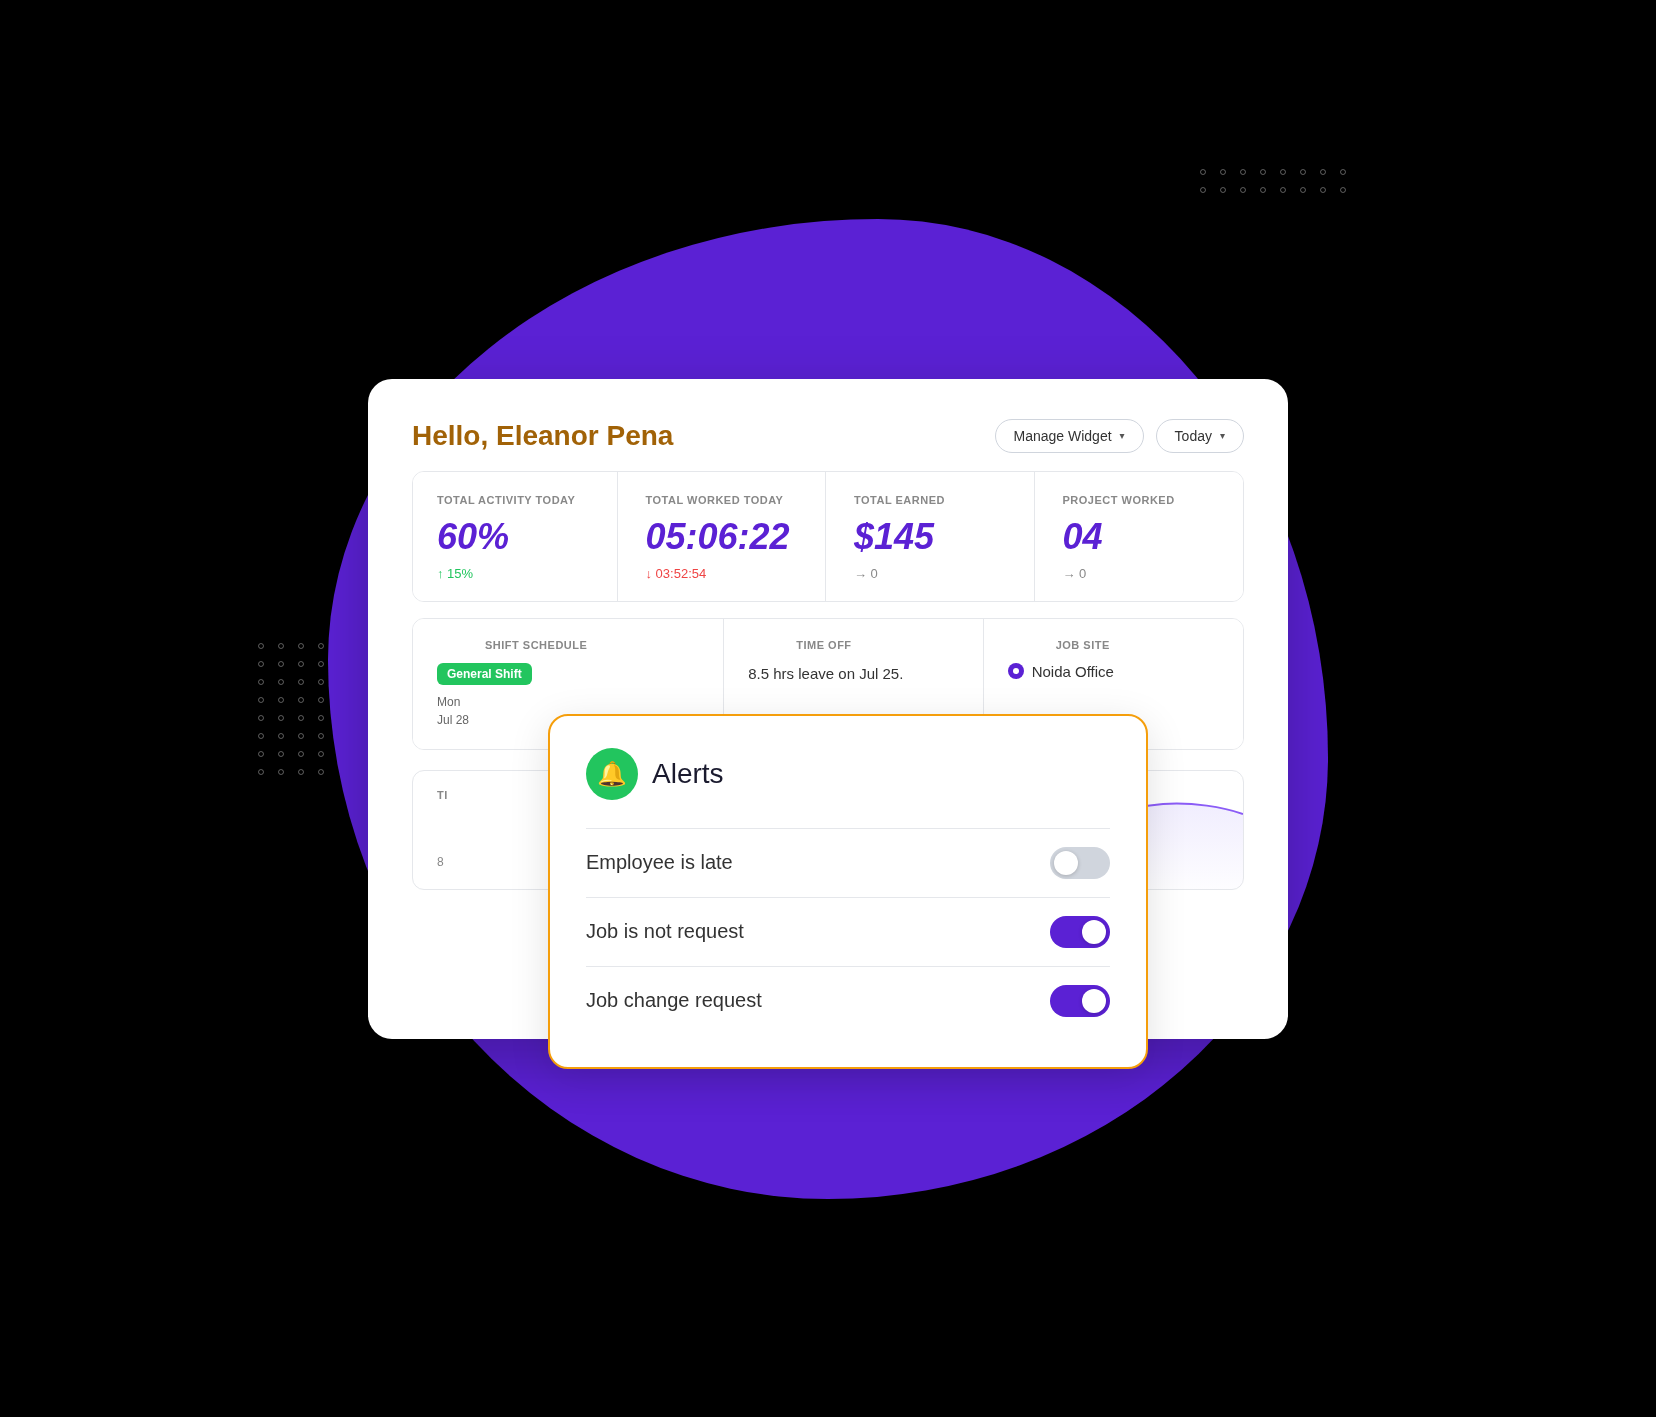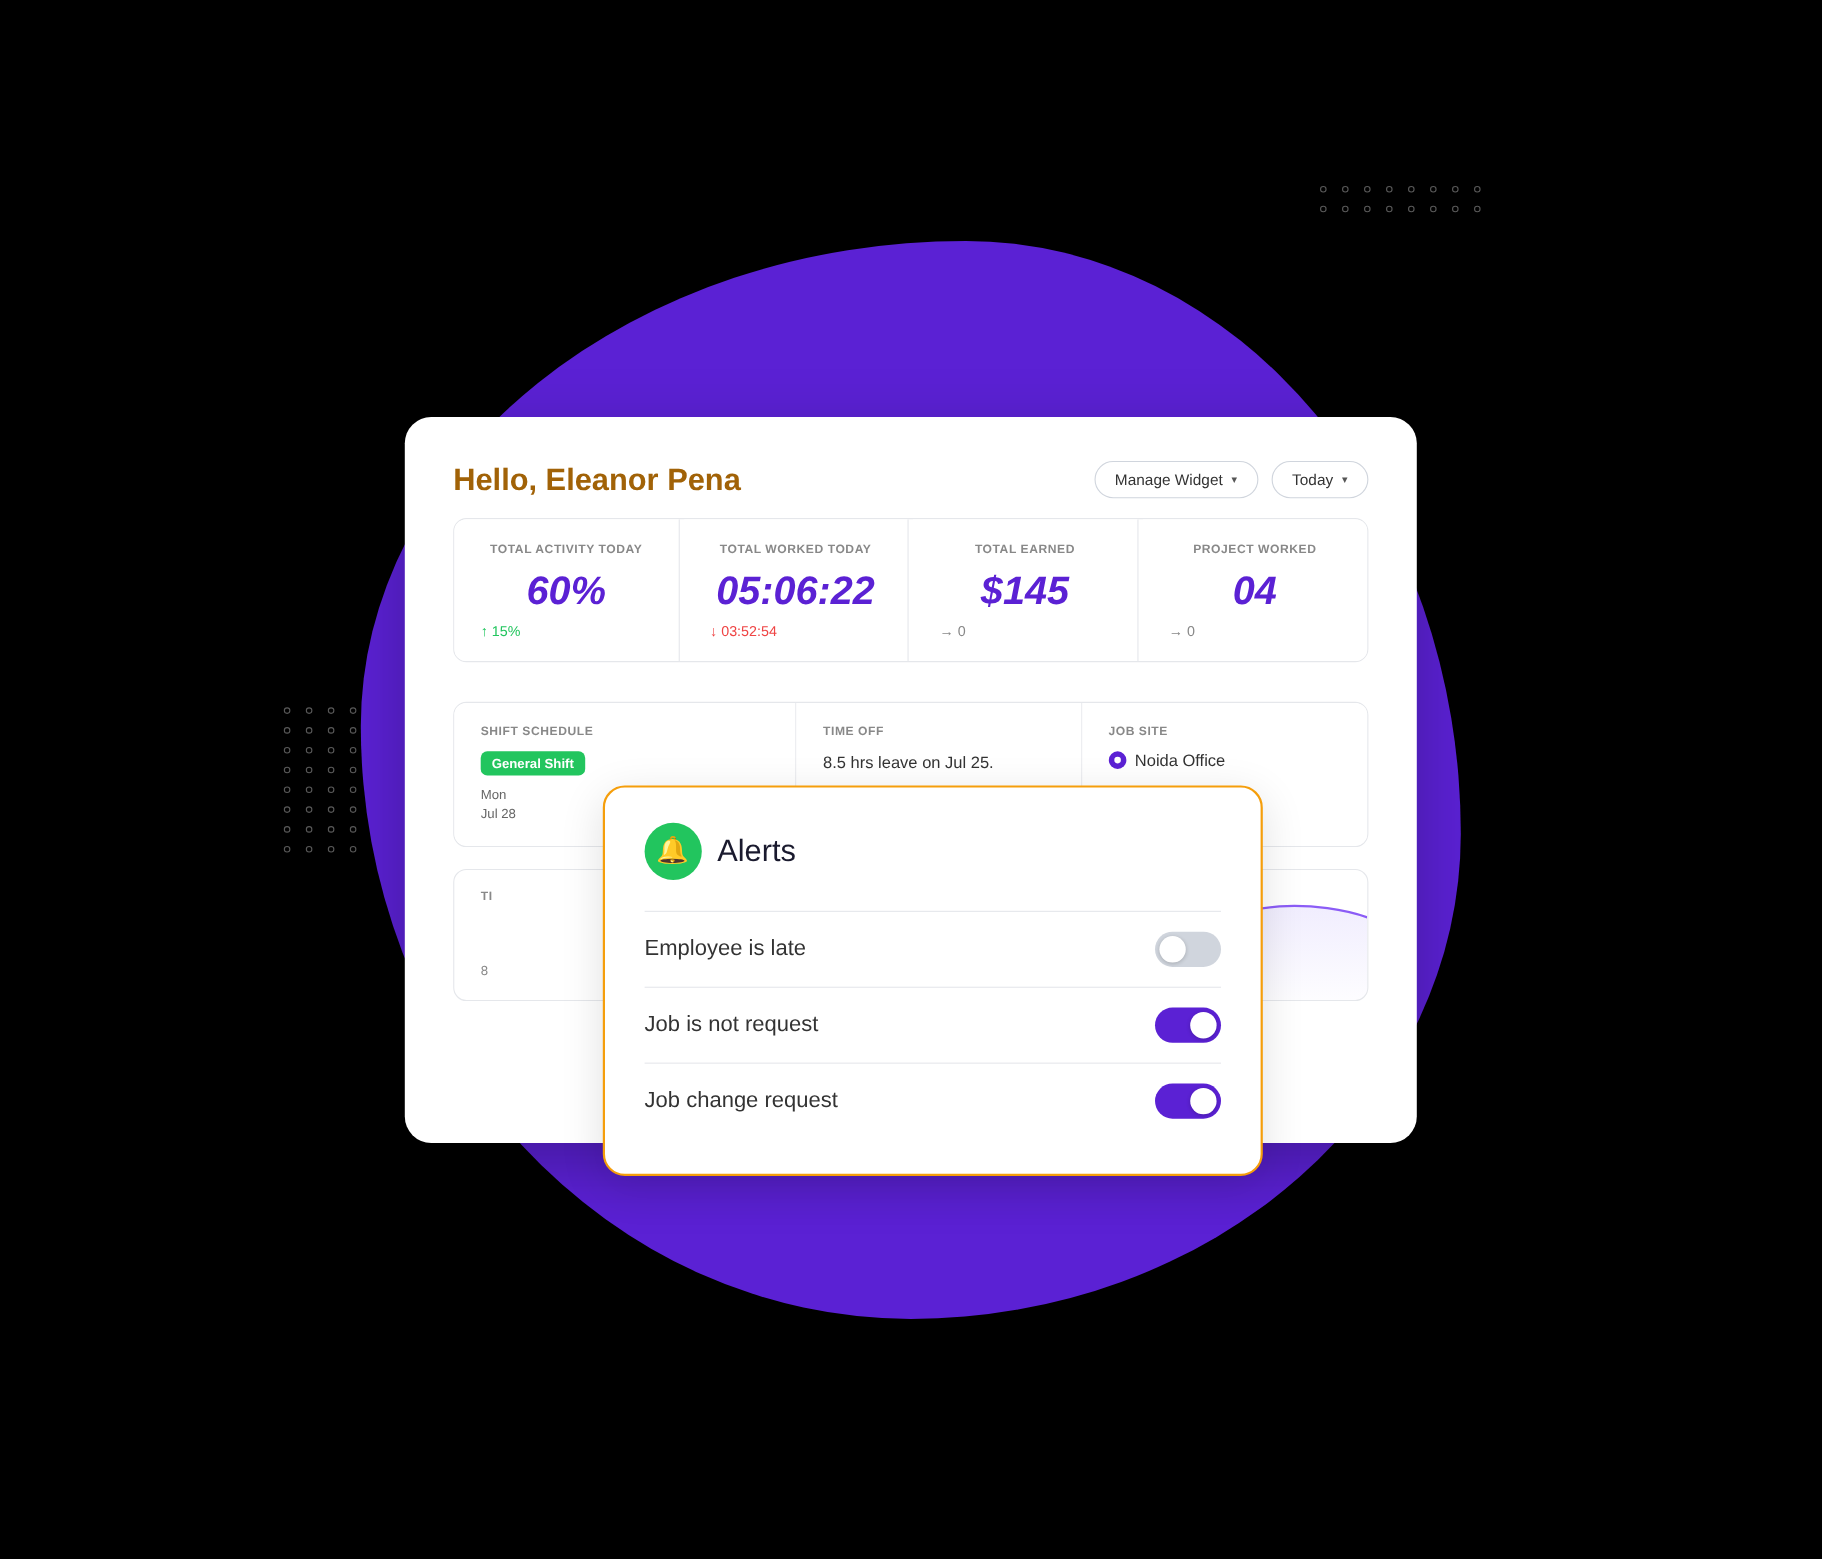--- a/index.html
+++ b/index.html
@@ -149,22 +149,21 @@
     }
 
     
     .stats-grid {
       display: grid;
       grid-template-columns: 1fr 1fr 1fr 1fr;
       gap: 4px;
       border: 1px solid #e5e7eb;
       border-radius: 12px;
       overflow: hidden;
-      margin-bottom: 36px;
-      text-align: center;
+      margin-bottom: 16px;
     }
 
     .stat-card {
       padding: 22px 24px 20px 24px;
       border-right: 1px solid #e5e7eb;
       background: #fff;
     }
     .stat-card:last-child {
       border-right: none;
     }
@@ -215,20 +214,21 @@
     }
     .info-card:last-child { border-right: none; }
 
     .info-label {
       font-size: 11px;
       font-weight: 700;
       color: #888;
       text-transform: uppercase;
       letter-spacing: 0.5px;
       margin-bottom: 12px;
+      margin-left: 48px;
     }
 
     .shift-badge {
       display: inline-block;
       background: #22c55e;
       color: #fff;
       font-size: 12px;
       font-weight: 600;
       padding: 4px 10px;
       border-radius: 6px;

